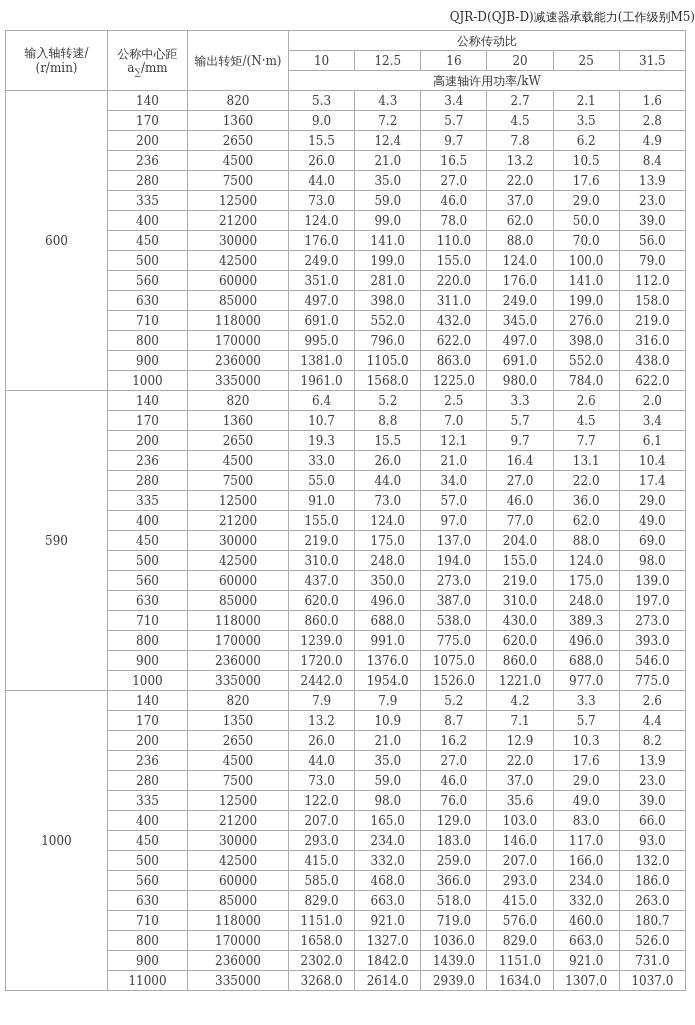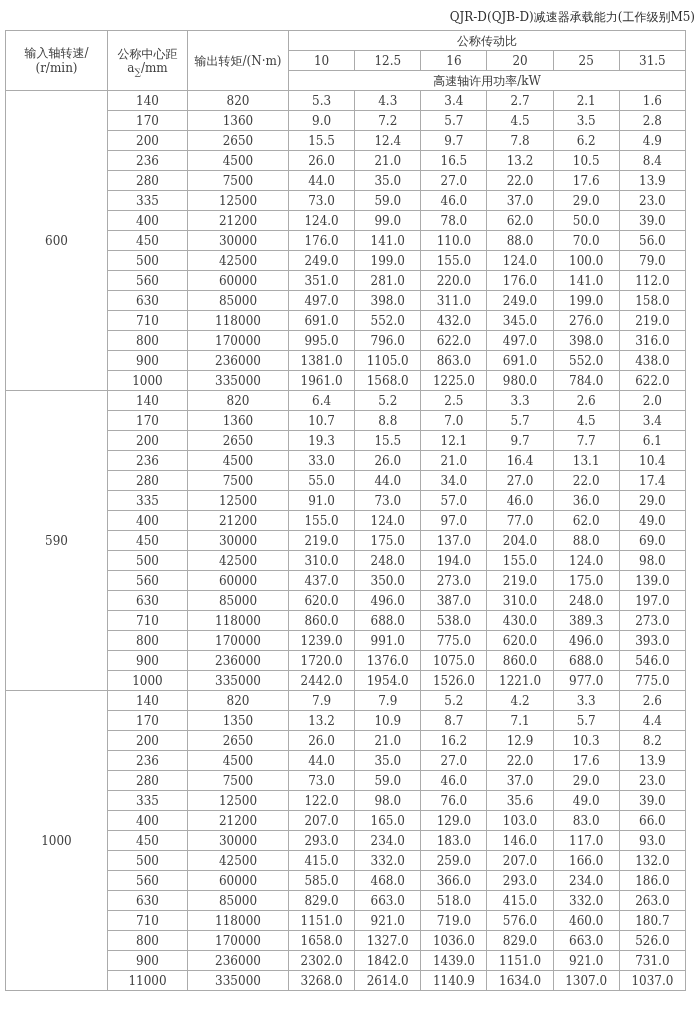--- a/index.html
+++ b/index.html
@@ -538,19 +538,19 @@
         <td>1439.0</td>
         <td>1151.0</td>
         <td>921.0</td>
         <td>731.0</td>
       </tr>
       <tr>
         <td>11000</td>
         <td>335000</td>
         <td>3268.0</td>
         <td>2614.0</td>
-        <td>1140.9</td>
+        <td>2939.0</td>
         <td>1634.0</td>
         <td>1307.0</td>
         <td>1037.0</td>
       </tr>
     </tbody>
 </table>
 
 </body></html>

